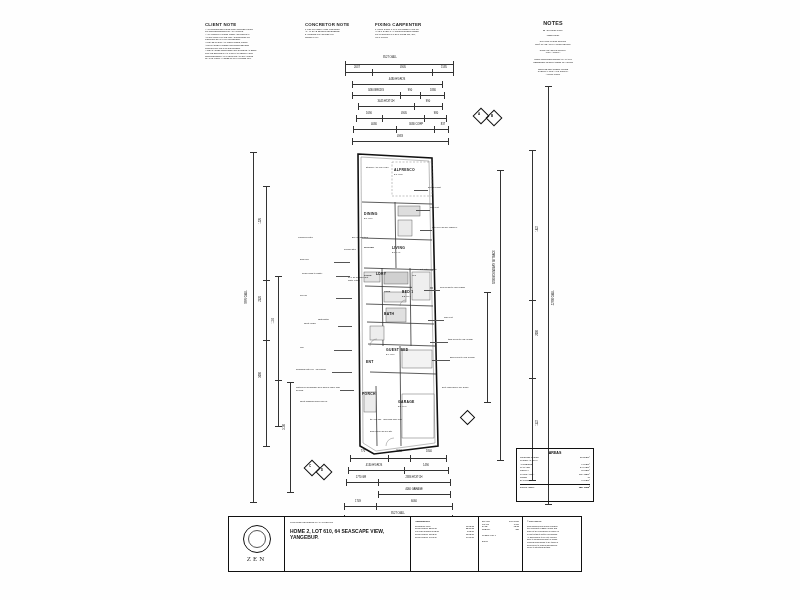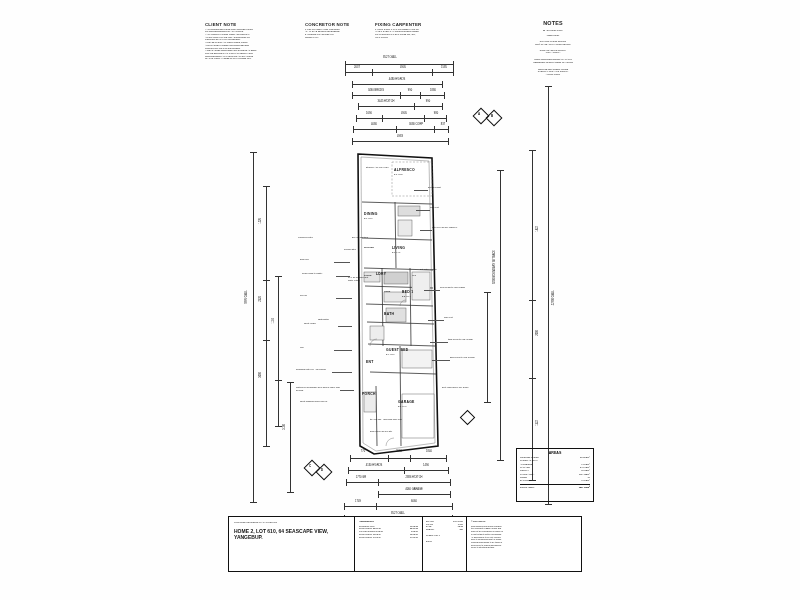--- a/index.html
+++ b/index.html
@@ -440,20 +440,26 @@
     </div>
     <div style="border-top:0.5px solid #111; margin-top:1px; padding-top:1px;"></div>
     <div class="areas-row bold">
       <span>TOTAL AREA</span>
         <span>185.46SM²</span>
     </div>
   </div>
 
   <div class="abs tb" style="left:228px; top:516px; width:352px; height:54px; display:flex;">
 
+    <div class="tb-cell" style="width:56px; display:flex; flex-direction:column; align-items:center; justify-content:center;">
+      <div class="zen-logo">
+        <div class="circle" style="width:16px;height:16px;border-color:#555;"></div>
+      </div>
+      <div class="zen-word" style="margin-top:2px;">ZEN</div>
+    </div>
 
     <div class="tb-cell" style="width:126px; padding:4px 5px; box-sizing:border-box;">
       <div class="xtiny" style="color:#333;">PROPOSED RESIDENCE PLAN / DWELLING</div>
       <div class="bold" style="font-size:5px; line-height:1.3; margin-top:4px;">HOME 2, LOT 610, 64 SEASCAPE VIEW, YANGEBUP.</div>
     </div>
 
     <div class="tb-cell" style="width:68px; padding:3px 4px; box-sizing:border-box;">
       <div class="xtiny bold">AMENDMENTS</div>
       <div class="xtiny" style="margin-top:2px;">
         <span>preliminary issue</span>

